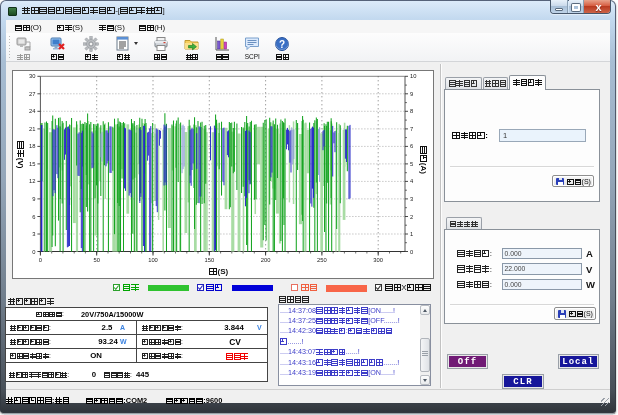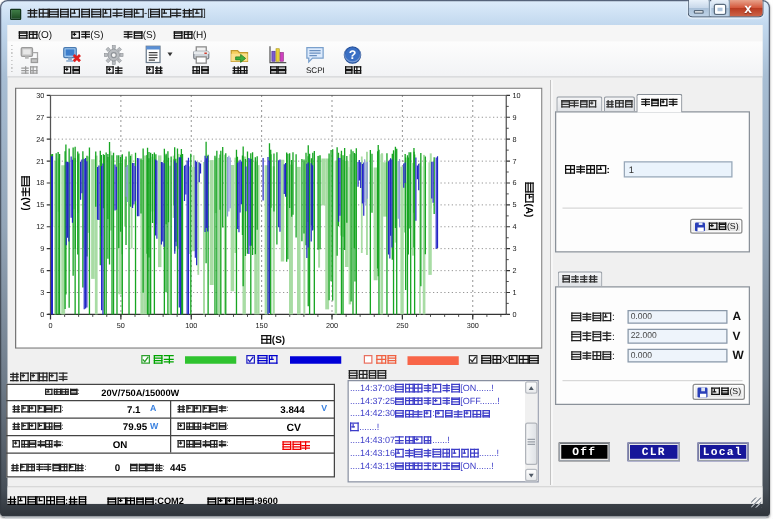--- a/index.html
+++ b/index.html
@@ -546,27 +546,27 @@
     <div class="abs" style="left:8px;top:296.5px;font-size:7.2px;white-space:nowrap"><i style="display:inline-block;width:6.9px;height:6.6px;margin:0 0.4px;background:linear-gradient(#222,#222) 20% 0/1px 100%,linear-gradient(#222,#222) 75% 0/1px 100%,linear-gradient(#222,#222) 0 20%/100% 1px,linear-gradient(#222,#222) 0 60%/100% 1px,linear-gradient(#222,#222) 0 100%/100% 1px;background-repeat:no-repeat"></i><i style="display:inline-block;width:6.9px;height:6.6px;margin:0 0.4px;background:linear-gradient(#222,#222) 0 0/100% 1px,linear-gradient(#222,#222) 0 100%/100% 1px,linear-gradient(#222,#222) 0 0/1px 100%,linear-gradient(#222,#222) 35% 30%/1px 45%,linear-gradient(#222,#222) 30% 45%/45% 1px,linear-gradient(#222,#222) 100% 0/1px 100%;background-repeat:no-repeat"></i><i style="display:inline-block;width:6.9px;height:6.6px;margin:0 0.4px;background:linear-gradient(#222,#222) 0 0/100% 1px,linear-gradient(#222,#222) 0 100%/100% 1px,linear-gradient(#222,#222) 0 0/1px 100%,linear-gradient(#222,#222) 35% 30%/1px 45%,linear-gradient(#222,#222) 30% 45%/45% 1px,linear-gradient(#222,#222) 100% 0/1px 100%;background-repeat:no-repeat"></i><i style="display:inline-block;width:6.9px;height:6.6px;margin:0 0.4px;background:linear-gradient(#222,#222) 0 0/100% 1px,linear-gradient(#222,#222) 0 100%/100% 1px,linear-gradient(#222,#222) 0 0/1px 100%,linear-gradient(#222,#222) 100% 0/1px 100%,linear-gradient(#222,#222) 50% 0/1px 100%,linear-gradient(#222,#222) 0 50%/100% 1px;background-repeat:no-repeat"></i><i style="display:inline-block;width:6.9px;height:6.6px;margin:0 0.4px;background:linear-gradient(#222,#222) 0 0/100% 1px,linear-gradient(#222,#222) 0 100%/100% 1px,linear-gradient(#222,#222) 0 0/1px 100%,linear-gradient(#222,#222) 35% 30%/1px 45%,linear-gradient(#222,#222) 30% 45%/45% 1px,linear-gradient(#222,#222) 100% 0/1px 100%;background-repeat:no-repeat"></i><i style="display:inline-block;width:6.9px;height:6.6px;margin:0 0.4px;background:linear-gradient(#222,#222) 0 10%/100% 1px,linear-gradient(#222,#222) 0 50%/100% 1px,linear-gradient(#222,#222) 0 90%/100% 1px,linear-gradient(#222,#222) 50% 0/1px 100%;background-repeat:no-repeat"></i></div>
     <div class="abs" style="left:4.5px;top:306.5px;width:263.0px;height:75.0px;background:#fff;border:1px solid #444"></div>
     <div class="abs" style="left:4.5px;top:319.8px;width:263.0px;height:1px;background:#444"></div>
     <div class="abs" style="left:4.5px;top:333.9px;width:263.0px;height:1px;background:#444"></div>
     <div class="abs" style="left:4.5px;top:347.9px;width:263.0px;height:1px;background:#444"></div>
     <div class="abs" style="left:4.5px;top:362px;width:263.0px;height:1px;background:#444"></div>
     <div class="abs" style="left:136px;top:319.8px;width:1px;height:42.19999999999999px;background:#444"></div>
     <div class="abs" style="left:36px;top:310.2px;font-size:6.6px;white-space:nowrap"><i style="display:inline-block;width:5.9px;height:5.7px;margin:0 0.3px;background:linear-gradient(#222,#222) 0 0/100% 1px,linear-gradient(#222,#222) 0 100%/100% 1px,linear-gradient(#222,#222) 0 0/1px 100%,linear-gradient(#222,#222) 35% 30%/1px 45%,linear-gradient(#222,#222) 30% 45%/45% 1px,linear-gradient(#222,#222) 100% 0/1px 100%;background-repeat:no-repeat"></i><i style="display:inline-block;width:5.9px;height:5.7px;margin:0 0.3px;background:linear-gradient(#222,#222) 0 0/100% 1px,linear-gradient(#222,#222) 0 100%/100% 1px,linear-gradient(#222,#222) 0 0/1px 100%,linear-gradient(#222,#222) 100% 0/1px 100%,linear-gradient(#222,#222) 50% 0/1px 100%,linear-gradient(#222,#222) 0 50%/100% 1px;background-repeat:no-repeat"></i><i style="display:inline-block;width:5.9px;height:5.7px;margin:0 0.3px;background:linear-gradient(#222,#222) 0 0/100% 1px,linear-gradient(#222,#222) 0 100%/100% 1px,linear-gradient(#222,#222) 0 0/1px 100%,linear-gradient(#222,#222) 100% 0/1px 100%,linear-gradient(#222,#222) 50% 0/1px 100%,linear-gradient(#222,#222) 0 50%/100% 1px;background-repeat:no-repeat"></i><i style="display:inline-block;width:5.9px;height:5.7px;margin:0 0.3px;background:linear-gradient(#222,#222) 0 0/100% 1px,linear-gradient(#222,#222) 0 100%/100% 1px,linear-gradient(#222,#222) 0 0/1px 100%,linear-gradient(#222,#222) 100% 0/1px 100%,linear-gradient(#222,#222) 0 33%/100% 1px,linear-gradient(#222,#222) 0 66%/100% 1px;background-repeat:no-repeat"></i>:</div>
     <div class="abs" style="left:81px;top:309.5px;font-size:7.4px;font-weight:bold;color:#000;white-space:nowrap">20V/750A/15000W</div>
     <div class="abs" style="left:10px;top:323.8px;font-size:6.6px;white-space:nowrap"><i style="display:inline-block;width:5.9px;height:5.7px;margin:0 0.3px;background:linear-gradient(#222,#222) 20% 0/1px 100%,linear-gradient(#222,#222) 75% 0/1px 100%,linear-gradient(#222,#222) 0 20%/100% 1px,linear-gradient(#222,#222) 0 60%/100% 1px,linear-gradient(#222,#222) 0 100%/100% 1px;background-repeat:no-repeat"></i><i style="display:inline-block;width:5.9px;height:5.7px;margin:0 0.3px;background:linear-gradient(#222,#222) 0 0/100% 1px,linear-gradient(#222,#222) 0 100%/100% 1px,linear-gradient(#222,#222) 0 0/1px 100%,linear-gradient(#222,#222) 35% 30%/1px 45%,linear-gradient(#222,#222) 30% 45%/45% 1px,linear-gradient(#222,#222) 100% 0/1px 100%;background-repeat:no-repeat"></i><i style="display:inline-block;width:5.9px;height:5.7px;margin:0 0.3px;background:linear-gradient(#222,#222) 0 0/100% 1px,linear-gradient(#222,#222) 0 100%/100% 1px,linear-gradient(#222,#222) 0 0/1px 100%,linear-gradient(#222,#222) 35% 30%/1px 45%,linear-gradient(#222,#222) 30% 45%/45% 1px,linear-gradient(#222,#222) 100% 0/1px 100%;background-repeat:no-repeat"></i><i style="display:inline-block;width:5.9px;height:5.7px;margin:0 0.3px;background:linear-gradient(#222,#222) 0 0/100% 1px,linear-gradient(#222,#222) 0 100%/100% 1px,linear-gradient(#222,#222) 0 0/1px 100%,linear-gradient(#222,#222) 35% 30%/1px 45%,linear-gradient(#222,#222) 30% 45%/45% 1px,linear-gradient(#222,#222) 100% 0/1px 100%;background-repeat:no-repeat"></i><i style="display:inline-block;width:5.9px;height:5.7px;margin:0 0.3px;background:linear-gradient(#222,#222) 0 0/100% 1px,linear-gradient(#222,#222) 0 100%/100% 1px,linear-gradient(#222,#222) 0 0/1px 100%,linear-gradient(#222,#222) 100% 0/1px 100%,linear-gradient(#222,#222) 0 33%/100% 1px,linear-gradient(#222,#222) 0 66%/100% 1px;background-repeat:no-repeat"></i><i style="display:inline-block;width:5.9px;height:5.7px;margin:0 0.3px;background:linear-gradient(#222,#222) 0 0/100% 1px,linear-gradient(#222,#222) 0 100%/100% 1px,linear-gradient(#222,#222) 0 0/1px 100%,linear-gradient(#222,#222) 35% 30%/1px 45%,linear-gradient(#222,#222) 30% 45%/45% 1px,linear-gradient(#222,#222) 100% 0/1px 100%;background-repeat:no-repeat"></i>:</div>
-    <div class="abs" style="left:96px;top:323px;font-size:7.8px;font-weight:bold;color:#000;white-space:nowrap;width:22px;text-align:center">7.1</div>
+    <div class="abs" style="left:96px;top:323px;font-size:7.8px;font-weight:bold;color:#000;white-space:nowrap;width:22px;text-align:center">2.5</div>
     <div class="abs" style="left:120px;top:323.6px;font-size:7px;font-weight:bold;color:#3b82e0">A</div>
     <div class="abs" style="left:142px;top:323.8px;font-size:6.6px;white-space:nowrap"><i style="display:inline-block;width:5.9px;height:5.7px;margin:0 0.3px;background:linear-gradient(#222,#222) 20% 0/1px 100%,linear-gradient(#222,#222) 75% 0/1px 100%,linear-gradient(#222,#222) 0 20%/100% 1px,linear-gradient(#222,#222) 0 60%/100% 1px,linear-gradient(#222,#222) 0 100%/100% 1px;background-repeat:no-repeat"></i><i style="display:inline-block;width:5.9px;height:5.7px;margin:0 0.3px;background:linear-gradient(#222,#222) 0 0/100% 1px,linear-gradient(#222,#222) 0 100%/100% 1px,linear-gradient(#222,#222) 0 0/1px 100%,linear-gradient(#222,#222) 35% 30%/1px 45%,linear-gradient(#222,#222) 30% 45%/45% 1px,linear-gradient(#222,#222) 100% 0/1px 100%;background-repeat:no-repeat"></i><i style="display:inline-block;width:5.9px;height:5.7px;margin:0 0.3px;background:linear-gradient(#222,#222) 0 0/100% 1px,linear-gradient(#222,#222) 0 100%/100% 1px,linear-gradient(#222,#222) 0 0/1px 100%,linear-gradient(#222,#222) 35% 30%/1px 45%,linear-gradient(#222,#222) 30% 45%/45% 1px,linear-gradient(#222,#222) 100% 0/1px 100%;background-repeat:no-repeat"></i><i style="display:inline-block;width:5.9px;height:5.7px;margin:0 0.3px;background:linear-gradient(#222,#222) 0 0/100% 1px,linear-gradient(#222,#222) 0 100%/100% 1px,linear-gradient(#222,#222) 0 0/1px 100%,linear-gradient(#222,#222) 35% 30%/1px 45%,linear-gradient(#222,#222) 30% 45%/45% 1px,linear-gradient(#222,#222) 100% 0/1px 100%;background-repeat:no-repeat"></i><i style="display:inline-block;width:5.9px;height:5.7px;margin:0 0.3px;background:linear-gradient(#222,#222) 0 0/100% 1px,linear-gradient(#222,#222) 0 100%/100% 1px,linear-gradient(#222,#222) 0 0/1px 100%,linear-gradient(#222,#222) 100% 0/1px 100%,linear-gradient(#222,#222) 0 33%/100% 1px,linear-gradient(#222,#222) 0 66%/100% 1px;background-repeat:no-repeat"></i><i style="display:inline-block;width:5.9px;height:5.7px;margin:0 0.3px;background:linear-gradient(#222,#222) 0 10%/100% 1px,linear-gradient(#222,#222) 0 50%/100% 1px,linear-gradient(#222,#222) 0 90%/100% 1px,linear-gradient(#222,#222) 50% 0/1px 100%;background-repeat:no-repeat"></i>:</div>
     <div class="abs" style="left:219px;top:323px;font-size:7.8px;font-weight:bold;color:#000;white-space:nowrap;width:30px;text-align:center">3.844</div>
     <div class="abs" style="left:257px;top:323.6px;font-size:7px;font-weight:bold;color:#3b82e0">V</div>
     <div class="abs" style="left:10px;top:337.9px;font-size:6.6px;white-space:nowrap"><i style="display:inline-block;width:5.9px;height:5.7px;margin:0 0.3px;background:linear-gradient(#222,#222) 20% 0/1px 100%,linear-gradient(#222,#222) 75% 0/1px 100%,linear-gradient(#222,#222) 0 20%/100% 1px,linear-gradient(#222,#222) 0 60%/100% 1px,linear-gradient(#222,#222) 0 100%/100% 1px;background-repeat:no-repeat"></i><i style="display:inline-block;width:5.9px;height:5.7px;margin:0 0.3px;background:linear-gradient(#222,#222) 0 0/100% 1px,linear-gradient(#222,#222) 0 100%/100% 1px,linear-gradient(#222,#222) 0 0/1px 100%,linear-gradient(#222,#222) 35% 30%/1px 45%,linear-gradient(#222,#222) 30% 45%/45% 1px,linear-gradient(#222,#222) 100% 0/1px 100%;background-repeat:no-repeat"></i><i style="display:inline-block;width:5.9px;height:5.7px;margin:0 0.3px;background:linear-gradient(#222,#222) 0 0/100% 1px,linear-gradient(#222,#222) 0 100%/100% 1px,linear-gradient(#222,#222) 0 0/1px 100%,linear-gradient(#222,#222) 35% 30%/1px 45%,linear-gradient(#222,#222) 30% 45%/45% 1px,linear-gradient(#222,#222) 100% 0/1px 100%;background-repeat:no-repeat"></i><i style="display:inline-block;width:5.9px;height:5.7px;margin:0 0.3px;background:linear-gradient(#222,#222) 0 0/100% 1px,linear-gradient(#222,#222) 0 100%/100% 1px,linear-gradient(#222,#222) 0 0/1px 100%,linear-gradient(#222,#222) 35% 30%/1px 45%,linear-gradient(#222,#222) 30% 45%/45% 1px,linear-gradient(#222,#222) 100% 0/1px 100%;background-repeat:no-repeat"></i><i style="display:inline-block;width:5.9px;height:5.7px;margin:0 0.3px;background:linear-gradient(#222,#222) 0 0/100% 1px,linear-gradient(#222,#222) 0 100%/100% 1px,linear-gradient(#222,#222) 0 0/1px 100%,linear-gradient(#222,#222) 100% 0/1px 100%,linear-gradient(#222,#222) 50% 0/1px 100%,linear-gradient(#222,#222) 0 50%/100% 1px;background-repeat:no-repeat"></i><i style="display:inline-block;width:5.9px;height:5.7px;margin:0 0.3px;background:linear-gradient(#222,#222) 0 0/100% 1px,linear-gradient(#222,#222) 0 100%/100% 1px,linear-gradient(#222,#222) 0 0/1px 100%,linear-gradient(#222,#222) 100% 0/1px 100%,linear-gradient(#222,#222) 0 33%/100% 1px,linear-gradient(#222,#222) 0 66%/100% 1px;background-repeat:no-repeat"></i>:</div>
-    <div class="abs" style="left:96px;top:337.1px;font-size:7.8px;font-weight:bold;color:#000;white-space:nowrap;width:24px;text-align:center">79.95</div>
+    <div class="abs" style="left:96px;top:337.1px;font-size:7.8px;font-weight:bold;color:#000;white-space:nowrap;width:24px;text-align:center">93.24</div>
     <div class="abs" style="left:120px;top:337.7px;font-size:7px;font-weight:bold;color:#3b82e0">W</div>
     <div class="abs" style="left:142px;top:337.9px;font-size:6.6px;white-space:nowrap"><i style="display:inline-block;width:5.9px;height:5.7px;margin:0 0.3px;background:linear-gradient(#222,#222) 0 0/100% 1px,linear-gradient(#222,#222) 0 100%/100% 1px,linear-gradient(#222,#222) 0 0/1px 100%,linear-gradient(#222,#222) 35% 30%/1px 45%,linear-gradient(#222,#222) 30% 45%/45% 1px,linear-gradient(#222,#222) 100% 0/1px 100%;background-repeat:no-repeat"></i><i style="display:inline-block;width:5.9px;height:5.7px;margin:0 0.3px;background:linear-gradient(#222,#222) 0 0/100% 1px,linear-gradient(#222,#222) 0 100%/100% 1px,linear-gradient(#222,#222) 0 0/1px 100%,linear-gradient(#222,#222) 100% 0/1px 100%,linear-gradient(#222,#222) 50% 0/1px 100%,linear-gradient(#222,#222) 0 50%/100% 1px;background-repeat:no-repeat"></i><i style="display:inline-block;width:5.9px;height:5.7px;margin:0 0.3px;background:linear-gradient(#222,#222) 0 0/100% 1px,linear-gradient(#222,#222) 0 100%/100% 1px,linear-gradient(#222,#222) 0 0/1px 100%,linear-gradient(#222,#222) 100% 0/1px 100%,linear-gradient(#222,#222) 50% 0/1px 100%,linear-gradient(#222,#222) 0 50%/100% 1px;background-repeat:no-repeat"></i><i style="display:inline-block;width:5.9px;height:5.7px;margin:0 0.3px;background:linear-gradient(#222,#222) 0 10%/100% 1px,linear-gradient(#222,#222) 0 50%/100% 1px,linear-gradient(#222,#222) 0 90%/100% 1px,linear-gradient(#222,#222) 50% 0/1px 100%;background-repeat:no-repeat"></i><i style="display:inline-block;width:5.9px;height:5.7px;margin:0 0.3px;background:linear-gradient(#222,#222) 0 0/100% 1px,linear-gradient(#222,#222) 0 100%/100% 1px,linear-gradient(#222,#222) 0 0/1px 100%,linear-gradient(#222,#222) 35% 30%/1px 45%,linear-gradient(#222,#222) 30% 45%/45% 1px,linear-gradient(#222,#222) 100% 0/1px 100%;background-repeat:no-repeat"></i><i style="display:inline-block;width:5.9px;height:5.7px;margin:0 0.3px;background:linear-gradient(#222,#222) 0 0/100% 1px,linear-gradient(#222,#222) 0 100%/100% 1px,linear-gradient(#222,#222) 0 0/1px 100%,linear-gradient(#222,#222) 100% 0/1px 100%,linear-gradient(#222,#222) 0 33%/100% 1px,linear-gradient(#222,#222) 0 66%/100% 1px;background-repeat:no-repeat"></i>:</div>
     <div class="abs" style="left:222px;top:336.9px;font-size:8.4px;font-weight:bold;color:#000;white-space:nowrap;width:26px;text-align:center">CV</div>
     <div class="abs" style="left:10px;top:351.9px;font-size:6.6px;white-space:nowrap"><i style="display:inline-block;width:5.9px;height:5.7px;margin:0 0.3px;background:linear-gradient(#222,#222) 0 0/100% 1px,linear-gradient(#222,#222) 0 100%/100% 1px,linear-gradient(#222,#222) 0 0/1px 100%,linear-gradient(#222,#222) 35% 30%/1px 45%,linear-gradient(#222,#222) 30% 45%/45% 1px,linear-gradient(#222,#222) 100% 0/1px 100%;background-repeat:no-repeat"></i><i style="display:inline-block;width:5.9px;height:5.7px;margin:0 0.3px;background:linear-gradient(#222,#222) 0 0/100% 1px,linear-gradient(#222,#222) 0 100%/100% 1px,linear-gradient(#222,#222) 0 0/1px 100%,linear-gradient(#222,#222) 100% 0/1px 100%,linear-gradient(#222,#222) 50% 0/1px 100%,linear-gradient(#222,#222) 0 50%/100% 1px;background-repeat:no-repeat"></i><i style="display:inline-block;width:5.9px;height:5.7px;margin:0 0.3px;background:linear-gradient(#222,#222) 0 0/100% 1px,linear-gradient(#222,#222) 0 100%/100% 1px,linear-gradient(#222,#222) 0 0/1px 100%,linear-gradient(#222,#222) 100% 0/1px 100%,linear-gradient(#222,#222) 0 33%/100% 1px,linear-gradient(#222,#222) 0 66%/100% 1px;background-repeat:no-repeat"></i><i style="display:inline-block;width:5.9px;height:5.7px;margin:0 0.3px;background:linear-gradient(#222,#222) 0 10%/100% 1px,linear-gradient(#222,#222) 0 50%/100% 1px,linear-gradient(#222,#222) 0 90%/100% 1px,linear-gradient(#222,#222) 50% 0/1px 100%;background-repeat:no-repeat"></i><i style="display:inline-block;width:5.9px;height:5.7px;margin:0 0.3px;background:linear-gradient(#222,#222) 0 0/100% 1px,linear-gradient(#222,#222) 0 100%/100% 1px,linear-gradient(#222,#222) 0 0/1px 100%,linear-gradient(#222,#222) 100% 0/1px 100%,linear-gradient(#222,#222) 50% 0/1px 100%,linear-gradient(#222,#222) 0 50%/100% 1px;background-repeat:no-repeat"></i><i style="display:inline-block;width:5.9px;height:5.7px;margin:0 0.3px;background:linear-gradient(#222,#222) 0 10%/100% 1px,linear-gradient(#222,#222) 0 50%/100% 1px,linear-gradient(#222,#222) 0 90%/100% 1px,linear-gradient(#222,#222) 50% 0/1px 100%;background-repeat:no-repeat"></i>:</div>
     <div class="abs" style="left:142px;top:351.9px;font-size:6.6px;white-space:nowrap"><i style="display:inline-block;width:5.9px;height:5.7px;margin:0 0.3px;background:linear-gradient(#222,#222) 0 0/100% 1px,linear-gradient(#222,#222) 0 100%/100% 1px,linear-gradient(#222,#222) 0 0/1px 100%,linear-gradient(#222,#222) 35% 30%/1px 45%,linear-gradient(#222,#222) 30% 45%/45% 1px,linear-gradient(#222,#222) 100% 0/1px 100%;background-repeat:no-repeat"></i><i style="display:inline-block;width:5.9px;height:5.7px;margin:0 0.3px;background:linear-gradient(#222,#222) 0 0/100% 1px,linear-gradient(#222,#222) 0 100%/100% 1px,linear-gradient(#222,#222) 0 0/1px 100%,linear-gradient(#222,#222) 100% 0/1px 100%,linear-gradient(#222,#222) 50% 0/1px 100%,linear-gradient(#222,#222) 0 50%/100% 1px;background-repeat:no-repeat"></i><i style="display:inline-block;width:5.9px;height:5.7px;margin:0 0.3px;background:linear-gradient(#222,#222) 0 0/100% 1px,linear-gradient(#222,#222) 0 100%/100% 1px,linear-gradient(#222,#222) 0 0/1px 100%,linear-gradient(#222,#222) 100% 0/1px 100%,linear-gradient(#222,#222) 0 33%/100% 1px,linear-gradient(#222,#222) 0 66%/100% 1px;background-repeat:no-repeat"></i><i style="display:inline-block;width:5.9px;height:5.7px;margin:0 0.3px;background:linear-gradient(#222,#222) 0 10%/100% 1px,linear-gradient(#222,#222) 0 50%/100% 1px,linear-gradient(#222,#222) 0 90%/100% 1px,linear-gradient(#222,#222) 50% 0/1px 100%;background-repeat:no-repeat"></i><i style="display:inline-block;width:5.9px;height:5.7px;margin:0 0.3px;background:linear-gradient(#222,#222) 0 0/100% 1px,linear-gradient(#222,#222) 0 100%/100% 1px,linear-gradient(#222,#222) 0 0/1px 100%,linear-gradient(#222,#222) 100% 0/1px 100%,linear-gradient(#222,#222) 50% 0/1px 100%,linear-gradient(#222,#222) 0 50%/100% 1px;background-repeat:no-repeat"></i><i style="display:inline-block;width:5.9px;height:5.7px;margin:0 0.3px;background:linear-gradient(#222,#222) 0 10%/100% 1px,linear-gradient(#222,#222) 0 50%/100% 1px,linear-gradient(#222,#222) 0 90%/100% 1px,linear-gradient(#222,#222) 50% 0/1px 100%;background-repeat:no-repeat"></i>:</div>
     <div class="abs" style="left:84px;top:351px;font-size:7.8px;font-weight:bold;color:#000;white-space:nowrap;width:24px;text-align:center">ON</div>
     <div class="abs" style="left:222px;top:351.5px;width:30px;text-align:center;font-size:7.6px;font-weight:bold;white-space:nowrap"><i style="display:inline-block;width:7.0px;height:6.7px;margin:0 0.4px;background:linear-gradient(#f00000,#f00000) 0 0/100% 1px,linear-gradient(#f00000,#f00000) 0 100%/100% 1px,linear-gradient(#f00000,#f00000) 0 0/1px 100%,linear-gradient(#f00000,#f00000) 100% 0/1px 100%,linear-gradient(#f00000,#f00000) 0 33%/100% 1px,linear-gradient(#f00000,#f00000) 0 66%/100% 1px;background-repeat:no-repeat"></i><i style="display:inline-block;width:7.0px;height:6.7px;margin:0 0.4px;background:linear-gradient(#f00000,#f00000) 0 0/100% 1px,linear-gradient(#f00000,#f00000) 0 100%/100% 1px,linear-gradient(#f00000,#f00000) 0 0/1px 100%,linear-gradient(#f00000,#f00000) 100% 0/1px 100%,linear-gradient(#f00000,#f00000) 0 33%/100% 1px,linear-gradient(#f00000,#f00000) 0 66%/100% 1px;background-repeat:no-repeat"></i><i style="display:inline-block;width:7.0px;height:6.7px;margin:0 0.4px;background:linear-gradient(#f00000,#f00000) 0 10%/100% 1px,linear-gradient(#f00000,#f00000) 0 50%/100% 1px,linear-gradient(#f00000,#f00000) 0 90%/100% 1px,linear-gradient(#f00000,#f00000) 50% 0/1px 100%;background-repeat:no-repeat"></i></div>
     <div class="abs" style="left:9px;top:370.6px;font-size:6.6px;white-space:nowrap"><i style="display:inline-block;width:5.9px;height:5.7px;margin:0 0.3px;background:linear-gradient(#222,#222) 20% 0/1px 100%,linear-gradient(#222,#222) 75% 0/1px 100%,linear-gradient(#222,#222) 0 20%/100% 1px,linear-gradient(#222,#222) 0 60%/100% 1px,linear-gradient(#222,#222) 0 100%/100% 1px;background-repeat:no-repeat"></i><i style="display:inline-block;width:5.9px;height:5.7px;margin:0 0.3px;background:linear-gradient(#222,#222) 0 0/100% 1px,linear-gradient(#222,#222) 0 100%/100% 1px,linear-gradient(#222,#222) 0 0/1px 100%,linear-gradient(#222,#222) 35% 30%/1px 45%,linear-gradient(#222,#222) 30% 45%/45% 1px,linear-gradient(#222,#222) 100% 0/1px 100%;background-repeat:no-repeat"></i><i style="display:inline-block;width:5.9px;height:5.7px;margin:0 0.3px;background:linear-gradient(#222,#222) 0 0/100% 1px,linear-gradient(#222,#222) 0 100%/100% 1px,linear-gradient(#222,#222) 0 0/1px 100%,linear-gradient(#222,#222) 100% 0/1px 100%,linear-gradient(#222,#222) 50% 0/1px 100%,linear-gradient(#222,#222) 0 50%/100% 1px;background-repeat:no-repeat"></i><i style="display:inline-block;width:5.9px;height:5.7px;margin:0 0.3px;background:linear-gradient(#222,#222) 0 10%/100% 1px,linear-gradient(#222,#222) 0 50%/100% 1px,linear-gradient(#222,#222) 0 90%/100% 1px,linear-gradient(#222,#222) 50% 0/1px 100%;background-repeat:no-repeat"></i><i style="display:inline-block;width:5.9px;height:5.7px;margin:0 0.3px;background:linear-gradient(#222,#222) 0 10%/100% 1px,linear-gradient(#222,#222) 0 50%/100% 1px,linear-gradient(#222,#222) 0 90%/100% 1px,linear-gradient(#222,#222) 50% 0/1px 100%;background-repeat:no-repeat"></i><i style="display:inline-block;width:5.9px;height:5.7px;margin:0 0.3px;background:linear-gradient(#222,#222) 0 0/100% 1px,linear-gradient(#222,#222) 0 100%/100% 1px,linear-gradient(#222,#222) 0 0/1px 100%,linear-gradient(#222,#222) 100% 0/1px 100%,linear-gradient(#222,#222) 0 33%/100% 1px,linear-gradient(#222,#222) 0 66%/100% 1px;background-repeat:no-repeat"></i><i style="display:inline-block;width:5.9px;height:5.7px;margin:0 0.3px;background:linear-gradient(#222,#222) 0 0/100% 1px,linear-gradient(#222,#222) 0 100%/100% 1px,linear-gradient(#222,#222) 0 0/1px 100%,linear-gradient(#222,#222) 100% 0/1px 100%,linear-gradient(#222,#222) 50% 0/1px 100%,linear-gradient(#222,#222) 0 50%/100% 1px;background-repeat:no-repeat"></i><i style="display:inline-block;width:5.9px;height:5.7px;margin:0 0.3px;background:linear-gradient(#222,#222) 0 0/100% 1px,linear-gradient(#222,#222) 0 100%/100% 1px,linear-gradient(#222,#222) 0 0/1px 100%,linear-gradient(#222,#222) 35% 30%/1px 45%,linear-gradient(#222,#222) 30% 45%/45% 1px,linear-gradient(#222,#222) 100% 0/1px 100%;background-repeat:no-repeat"></i><i style="display:inline-block;width:5.9px;height:5.7px;margin:0 0.3px;background:linear-gradient(#222,#222) 20% 0/1px 100%,linear-gradient(#222,#222) 75% 0/1px 100%,linear-gradient(#222,#222) 0 20%/100% 1px,linear-gradient(#222,#222) 0 60%/100% 1px,linear-gradient(#222,#222) 0 100%/100% 1px;background-repeat:no-repeat"></i>:</div>
     <div class="abs" style="left:89px;top:369.8px;font-size:7.8px;font-weight:bold;color:#000;white-space:nowrap;width:10px;text-align:center">0</div>
     <div class="abs" style="left:104px;top:370.6px;font-size:6.6px;white-space:nowrap"><i style="display:inline-block;width:5.9px;height:5.7px;margin:0 0.3px;background:linear-gradient(#222,#222) 0 0/100% 1px,linear-gradient(#222,#222) 0 100%/100% 1px,linear-gradient(#222,#222) 0 0/1px 100%,linear-gradient(#222,#222) 100% 0/1px 100%,linear-gradient(#222,#222) 0 33%/100% 1px,linear-gradient(#222,#222) 0 66%/100% 1px;background-repeat:no-repeat"></i><i style="display:inline-block;width:5.9px;height:5.7px;margin:0 0.3px;background:linear-gradient(#222,#222) 0 0/100% 1px,linear-gradient(#222,#222) 0 100%/100% 1px,linear-gradient(#222,#222) 0 0/1px 100%,linear-gradient(#222,#222) 100% 0/1px 100%,linear-gradient(#222,#222) 0 33%/100% 1px,linear-gradient(#222,#222) 0 66%/100% 1px;background-repeat:no-repeat"></i><i style="display:inline-block;width:5.9px;height:5.7px;margin:0 0.3px;background:linear-gradient(#222,#222) 0 0/100% 1px,linear-gradient(#222,#222) 0 100%/100% 1px,linear-gradient(#222,#222) 0 0/1px 100%,linear-gradient(#222,#222) 100% 0/1px 100%,linear-gradient(#222,#222) 0 33%/100% 1px,linear-gradient(#222,#222) 0 66%/100% 1px;background-repeat:no-repeat"></i><i style="display:inline-block;width:5.9px;height:5.7px;margin:0 0.3px;background:linear-gradient(#222,#222) 20% 0/1px 100%,linear-gradient(#222,#222) 75% 0/1px 100%,linear-gradient(#222,#222) 0 20%/100% 1px,linear-gradient(#222,#222) 0 60%/100% 1px,linear-gradient(#222,#222) 0 100%/100% 1px;background-repeat:no-repeat"></i>:</div>
@@ -616,22 +616,22 @@
     <div class="abs" style="left:501.5px;top:278.5px;width:80px;height:11.8px;background:#eef4fb;border:1px solid #8a98a8;font-size:6.8px;color:#444;padding:1px 0 0 2px">0.000</div>
     <div class="abs" style="left:586px;top:279.0px;font-size:9.5px;font-weight:bold;color:#111">W</div>
     <div class="abs" style="left:450px;top:303.5px;width:144px;height:1px;background:#d8d8d8;box-shadow:0 1px 0 #fff"></div>
     <div class="abs" style="left:554px;top:307px;width:42px;height:12.5px;background:linear-gradient(#f8f8f8,#e2e2e2);border:1px solid #8e8e8e;border-radius:2px;box-shadow:inset 0 0 0 1px #fff">
       <div class="abs" style="left:3px;top:2px;width:8px;height:7.5px;background:#2a3fb8;border-radius:1px">
         <div class="abs" style="left:2.5px;top:0;width:3px;height:2.5px;background:#dde4f2"></div>
         <div class="abs" style="left:1.5px;top:4.5px;width:5px;height:3px;background:#fff"></div>
       </div>
       <div class="abs" style="left:14px;top:2.2px;font-size:7px;white-space:nowrap;color:#111"><i style="display:inline-block;width:6.5px;height:6.2px;margin:0 0.4px;background:linear-gradient(#111,#111) 0 0/100% 1px,linear-gradient(#111,#111) 0 100%/100% 1px,linear-gradient(#111,#111) 0 0/1px 100%,linear-gradient(#111,#111) 35% 30%/1px 45%,linear-gradient(#111,#111) 30% 45%/45% 1px,linear-gradient(#111,#111) 100% 0/1px 100%;background-repeat:no-repeat"></i><i style="display:inline-block;width:6.5px;height:6.2px;margin:0 0.4px;background:linear-gradient(#111,#111) 0 0/100% 1px,linear-gradient(#111,#111) 0 100%/100% 1px,linear-gradient(#111,#111) 0 0/1px 100%,linear-gradient(#111,#111) 100% 0/1px 100%,linear-gradient(#111,#111) 0 33%/100% 1px,linear-gradient(#111,#111) 0 66%/100% 1px;background-repeat:no-repeat"></i>(S)</div>
     </div>
-    <div class="abs" style="left:446.7px;top:354px;width:41.5px;height:14.5px;background:#000000;border:1px solid #9aa0a8;box-shadow:inset 0 0 0 1px #e8e8e8;color:#fff;font-family:'Liberation Mono',monospace;font-size:9px;font-weight:bold;text-align:center;line-height:14px;letter-spacing:1px">Off</div>
-    <div class="abs" style="left:502.2px;top:354px;width:41.5px;height:14.5px;background:#16169a;border:1px solid #9aa0a8;box-shadow:inset 0 0 0 1px #e8e8e8;color:#fff;font-family:'Liberation Mono',monospace;font-size:9px;font-weight:bold;text-align:center;line-height:14px;letter-spacing:1px">CLR</div>
+    <div class="abs" style="left:446.7px;top:354px;width:41.5px;height:14.5px;background:#701a75;border:1px solid #9aa0a8;box-shadow:inset 0 0 0 1px #e8e8e8;color:#fff;font-family:'Liberation Mono',monospace;font-size:9px;font-weight:bold;text-align:center;line-height:14px;letter-spacing:1px">Off</div>
+    <div class="abs" style="left:502.2px;top:374px;width:41.5px;height:14.5px;background:#16169a;border:1px solid #9aa0a8;box-shadow:inset 0 0 0 1px #e8e8e8;color:#fff;font-family:'Liberation Mono',monospace;font-size:9px;font-weight:bold;text-align:center;line-height:14px;letter-spacing:1px">CLR</div>
     <div class="abs" style="left:557.5px;top:354px;width:41.5px;height:14.5px;background:#16169a;border:1px solid #9aa0a8;box-shadow:inset 0 0 0 1px #e8e8e8;color:#fff;font-family:'Liberation Mono',monospace;font-size:9px;font-weight:bold;text-align:center;line-height:14px;letter-spacing:1px">Local</div>
     <div class="abs" style="left:6px;top:389px;width:604px;height:1px;background:#cfcfcf"></div>
     <div class="abs" style="left:6px;top:394.4px;width:604px;height:1px;background:#b0b0b0"></div>
     <div class="abs" style="left:6px;top:389.5px;width:604px;height:13.5px;background:#f0f0f0"></div>
     <div class="abs" style="left:6px;top:396px;font-size:7.4px;font-weight:bold;color:#000;white-space:nowrap"><i style="display:inline-block;width:6.9px;height:6.6px;margin:0 0.4px;background:linear-gradient(#000,#000) 20% 0/1px 100%,linear-gradient(#000,#000) 75% 0/1px 100%,linear-gradient(#000,#000) 0 20%/100% 1px,linear-gradient(#000,#000) 0 60%/100% 1px,linear-gradient(#000,#000) 0 100%/100% 1px;background-repeat:no-repeat"></i><i style="display:inline-block;width:6.9px;height:6.6px;margin:0 0.4px;background:linear-gradient(#000,#000) 0 0/100% 1px,linear-gradient(#000,#000) 0 100%/100% 1px,linear-gradient(#000,#000) 0 0/1px 100%,linear-gradient(#000,#000) 35% 30%/1px 45%,linear-gradient(#000,#000) 30% 45%/45% 1px,linear-gradient(#000,#000) 100% 0/1px 100%;background-repeat:no-repeat"></i><i style="display:inline-block;width:6.9px;height:6.6px;margin:0 0.4px;background:linear-gradient(#000,#000) 0 0/100% 1px,linear-gradient(#000,#000) 0 100%/100% 1px,linear-gradient(#000,#000) 0 0/1px 100%,linear-gradient(#000,#000) 100% 0/1px 100%,linear-gradient(#000,#000) 0 33%/100% 1px,linear-gradient(#000,#000) 0 66%/100% 1px;background-repeat:no-repeat"></i><i style="display:inline-block;width:6.9px;height:6.6px;margin:0 0.4px;background:linear-gradient(#000,#000) 0 0/100% 1px,linear-gradient(#000,#000) 0 100%/100% 1px,linear-gradient(#000,#000) 0 0/1px 100%,linear-gradient(#000,#000) 35% 30%/1px 45%,linear-gradient(#000,#000) 30% 45%/45% 1px,linear-gradient(#000,#000) 100% 0/1px 100%;background-repeat:no-repeat"></i><i style="display:inline-block;width:6.9px;height:6.6px;margin:0 0.4px;background:linear-gradient(#000,#000) 0 0/100% 1px,linear-gradient(#000,#000) 0 100%/100% 1px,linear-gradient(#000,#000) 0 0/1px 100%,linear-gradient(#000,#000) 100% 0/1px 100%,linear-gradient(#000,#000) 50% 0/1px 100%,linear-gradient(#000,#000) 0 50%/100% 1px;background-repeat:no-repeat"></i><i style="display:inline-block;width:6.9px;height:6.6px;margin:0 0.4px;background:linear-gradient(#000,#000) 0 0/100% 1px,linear-gradient(#000,#000) 0 100%/100% 1px,linear-gradient(#000,#000) 0 0/1px 100%,linear-gradient(#000,#000) 100% 0/1px 100%,linear-gradient(#000,#000) 0 33%/100% 1px,linear-gradient(#000,#000) 0 66%/100% 1px;background-repeat:no-repeat"></i>:<i style="display:inline-block;width:6.9px;height:6.6px;margin:0 0.4px;background:linear-gradient(#000,#000) 20% 0/1px 100%,linear-gradient(#000,#000) 75% 0/1px 100%,linear-gradient(#000,#000) 0 20%/100% 1px,linear-gradient(#000,#000) 0 60%/100% 1px,linear-gradient(#000,#000) 0 100%/100% 1px;background-repeat:no-repeat"></i><i style="display:inline-block;width:6.9px;height:6.6px;margin:0 0.4px;background:linear-gradient(#000,#000) 0 0/100% 1px,linear-gradient(#000,#000) 0 100%/100% 1px,linear-gradient(#000,#000) 0 0/1px 100%,linear-gradient(#000,#000) 100% 0/1px 100%,linear-gradient(#000,#000) 0 33%/100% 1px,linear-gradient(#000,#000) 0 66%/100% 1px;background-repeat:no-repeat"></i></div>
     <div class="abs" style="left:86px;top:396px;font-size:7.4px;font-weight:bold;color:#000;white-space:nowrap"><i style="display:inline-block;width:6.7px;height:6.4px;margin:0 0.4px;background:linear-gradient(#000,#000) 0 0/100% 1px,linear-gradient(#000,#000) 0 100%/100% 1px,linear-gradient(#000,#000) 0 0/1px 100%,linear-gradient(#000,#000) 100% 0/1px 100%,linear-gradient(#000,#000) 0 33%/100% 1px,linear-gradient(#000,#000) 0 66%/100% 1px;background-repeat:no-repeat"></i><i style="display:inline-block;width:6.7px;height:6.4px;margin:0 0.4px;background:linear-gradient(#000,#000) 0 0/100% 1px,linear-gradient(#000,#000) 0 100%/100% 1px,linear-gradient(#000,#000) 0 0/1px 100%,linear-gradient(#000,#000) 35% 30%/1px 45%,linear-gradient(#000,#000) 30% 45%/45% 1px,linear-gradient(#000,#000) 100% 0/1px 100%;background-repeat:no-repeat"></i><i style="display:inline-block;width:6.7px;height:6.4px;margin:0 0.4px;background:linear-gradient(#000,#000) 0 0/100% 1px,linear-gradient(#000,#000) 0 100%/100% 1px,linear-gradient(#000,#000) 0 0/1px 100%,linear-gradient(#000,#000) 100% 0/1px 100%,linear-gradient(#000,#000) 50% 0/1px 100%,linear-gradient(#000,#000) 0 50%/100% 1px;background-repeat:no-repeat"></i><i style="display:inline-block;width:6.7px;height:6.4px;margin:0 0.4px;background:linear-gradient(#000,#000) 0 0/100% 1px,linear-gradient(#000,#000) 0 100%/100% 1px,linear-gradient(#000,#000) 0 0/1px 100%,linear-gradient(#000,#000) 100% 0/1px 100%,linear-gradient(#000,#000) 0 33%/100% 1px,linear-gradient(#000,#000) 0 66%/100% 1px;background-repeat:no-repeat"></i><i style="display:inline-block;width:6.7px;height:6.4px;margin:0 0.4px;background:linear-gradient(#000,#000) 0 0/100% 1px,linear-gradient(#000,#000) 0 100%/100% 1px,linear-gradient(#000,#000) 0 0/1px 100%,linear-gradient(#000,#000) 100% 0/1px 100%,linear-gradient(#000,#000) 0 33%/100% 1px,linear-gradient(#000,#000) 0 66%/100% 1px;background-repeat:no-repeat"></i>:COM2</div>
     <div class="abs" style="left:166px;top:396px;font-size:7.4px;font-weight:bold;color:#000;white-space:nowrap"><i style="display:inline-block;width:6.7px;height:6.4px;margin:0 0.4px;background:linear-gradient(#000,#000) 0 0/100% 1px,linear-gradient(#000,#000) 0 100%/100% 1px,linear-gradient(#000,#000) 0 0/1px 100%,linear-gradient(#000,#000) 100% 0/1px 100%,linear-gradient(#000,#000) 0 33%/100% 1px,linear-gradient(#000,#000) 0 66%/100% 1px;background-repeat:no-repeat"></i><i style="display:inline-block;width:6.7px;height:6.4px;margin:0 0.4px;background:linear-gradient(#000,#000) 0 0/100% 1px,linear-gradient(#000,#000) 0 100%/100% 1px,linear-gradient(#000,#000) 0 0/1px 100%,linear-gradient(#000,#000) 35% 30%/1px 45%,linear-gradient(#000,#000) 30% 45%/45% 1px,linear-gradient(#000,#000) 100% 0/1px 100%;background-repeat:no-repeat"></i><i style="display:inline-block;width:6.7px;height:6.4px;margin:0 0.4px;background:linear-gradient(#000,#000) 0 0/100% 1px,linear-gradient(#000,#000) 0 100%/100% 1px,linear-gradient(#000,#000) 0 0/1px 100%,linear-gradient(#000,#000) 35% 30%/1px 45%,linear-gradient(#000,#000) 30% 45%/45% 1px,linear-gradient(#000,#000) 100% 0/1px 100%;background-repeat:no-repeat"></i><i style="display:inline-block;width:6.7px;height:6.4px;margin:0 0.4px;background:linear-gradient(#000,#000) 0 0/100% 1px,linear-gradient(#000,#000) 0 100%/100% 1px,linear-gradient(#000,#000) 0 0/1px 100%,linear-gradient(#000,#000) 100% 0/1px 100%,linear-gradient(#000,#000) 0 33%/100% 1px,linear-gradient(#000,#000) 0 66%/100% 1px;background-repeat:no-repeat"></i><i style="display:inline-block;width:6.7px;height:6.4px;margin:0 0.4px;background:linear-gradient(#000,#000) 0 0/100% 1px,linear-gradient(#000,#000) 0 100%/100% 1px,linear-gradient(#000,#000) 0 0/1px 100%,linear-gradient(#000,#000) 100% 0/1px 100%,linear-gradient(#000,#000) 0 33%/100% 1px,linear-gradient(#000,#000) 0 66%/100% 1px;background-repeat:no-repeat"></i>:9600</div>
     <div class="abs" style="left:601px;top:398px;width:8px;height:8px;background:repeating-linear-gradient(135deg,transparent 0 2px,#9aa0a8 2px 3px)"></div>
     <div class="abs" style="left:2px;top:413px;width:613px;height:1px;background:#9aa0a6"></div>
     <div class="abs" style="left:4px;top:414px;width:609px;height:1px;background:#cfd3d7"></div>

